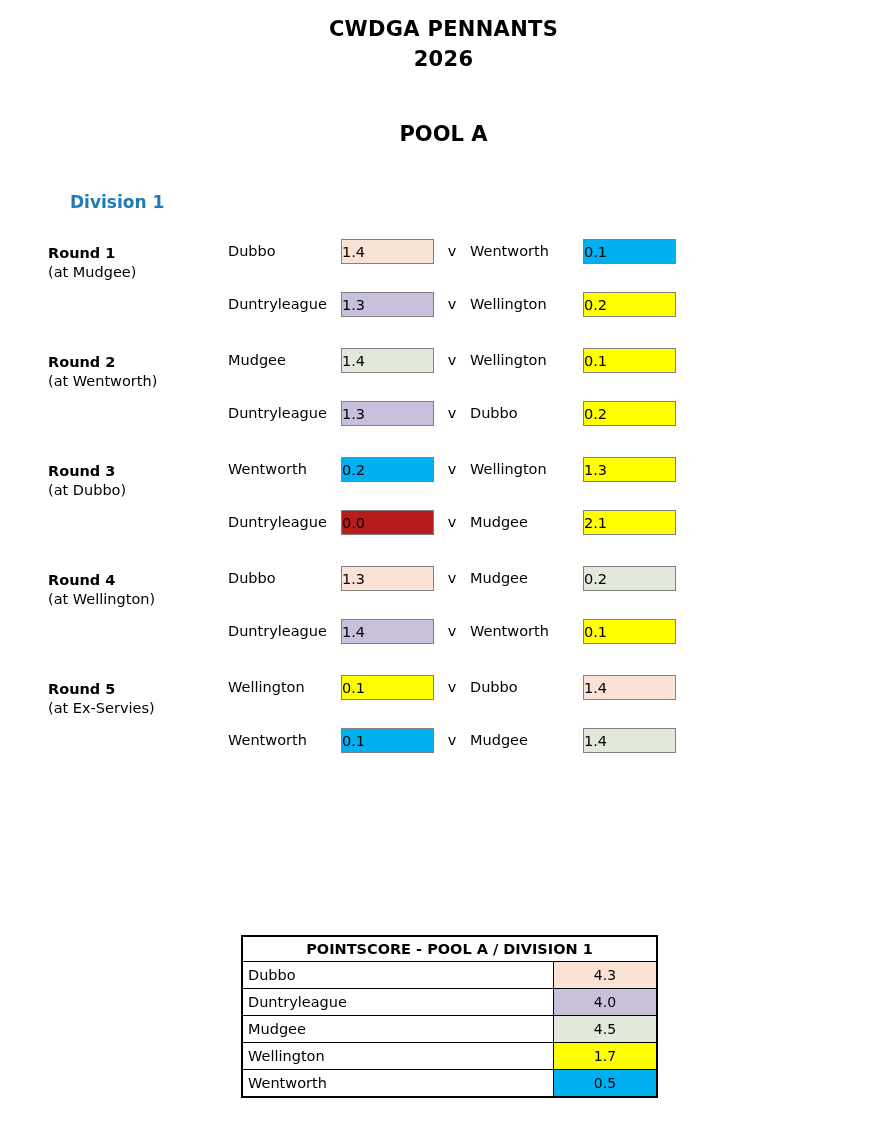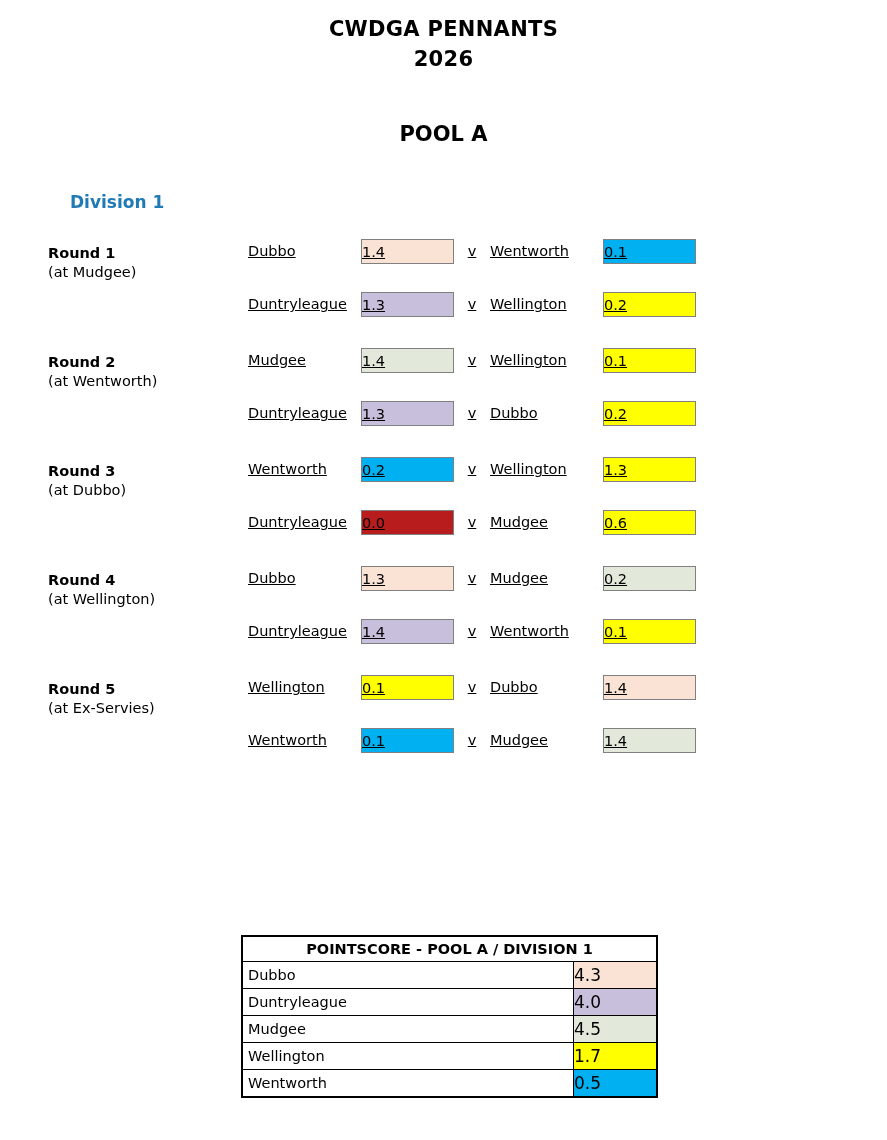--- a/index.html
+++ b/index.html
@@ -42,22 +42,21 @@
     font-size: 17px;
     margin-left: 70px;
     margin-top: 46px;
   }
   .rounds {
     margin-top: 26px;
   }
   .round {
     position: relative;
     margin-bottom: 30px;
-    padding-left: 48px;
-    text-decoration: underline;
+    padding-left: 28px;
   }
   .round-label {
     position: absolute;
     left: 48px;
     top: 6px;
     width: 190px;
   }
   .round-name {
     font-weight: bold;
     font-size: 14.5px;
@@ -129,23 +128,24 @@
   }
   .ps-team {
     flex: 1;
     font-size: 14.5px;
     line-height: 26px;
     padding-left: 5px;
     border-right: 1px solid #000000;
     box-sizing: border-box;
   }
   .ps-pts {
-    width: 82px;
-    font-size: 17px;
+    width: 102px;
+    font-size: 14px;
     line-height: 26px;
+    text-align: center;
     box-sizing: border-box;
   }
 </style>
 </head>
 <body>
 
 <div class="page">
 
   <div class="title-block">
     <div class="title-line">CWDGA PENNANTS</div>
@@ -207,21 +207,21 @@
           <div class="score" style="background: rgb(0, 176, 240);">0.2</div>
           <div class="vee">v</div>
           <div class="team-name team-right" style="margin-left: 0px;">Wellington</div>
           <div class="score" style="background: rgb(255, 255, 0);">1.3</div>
         </div>
         <div class="match">
           <div class="team-name team-left">Duntryleague</div>
           <div class="score" style="background: #b91c1c;">0.0</div>
           <div class="vee">v</div>
           <div class="team-name team-right" style="margin-left: 0px;">Mudgee</div>
-          <div class="score" style="background: rgb(255, 255, 0);">0.6</div>
+          <div class="score" style="background: rgb(255, 255, 0);">2.1</div>
         </div>
       </div>
       <div class="round">
         <div class="round-label">
           <div class="round-name">Round 4</div>
           <div class="round-venue">(at Wellington)</div>
         </div>
         <div class="match">
           <div class="team-name team-left">Dubbo</div>
           <div class="score" style="background: rgb(250, 227, 213);">1.3</div>

